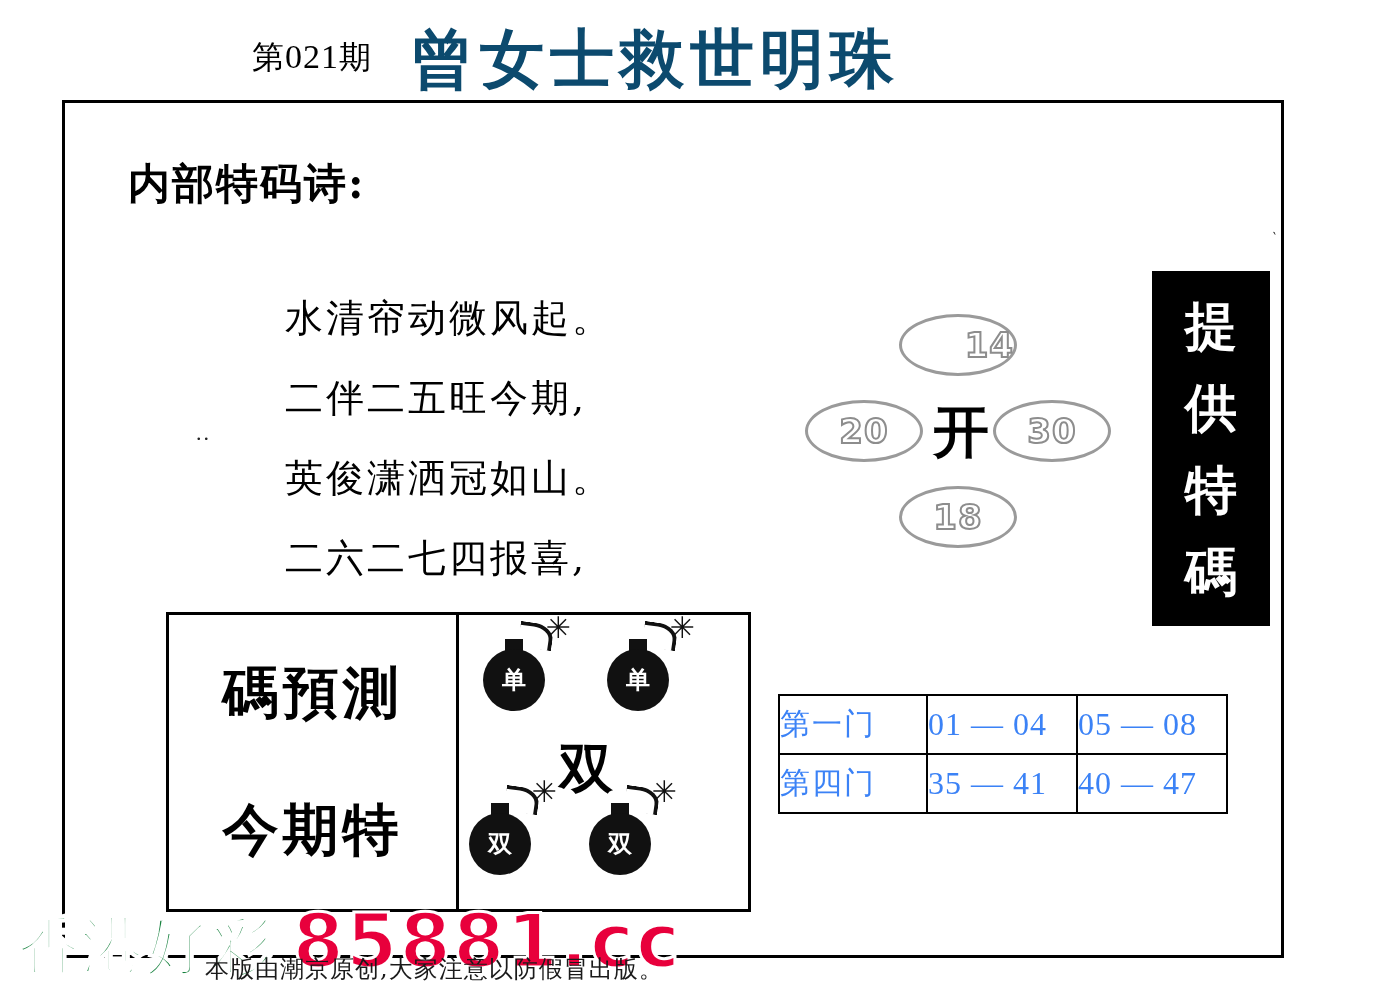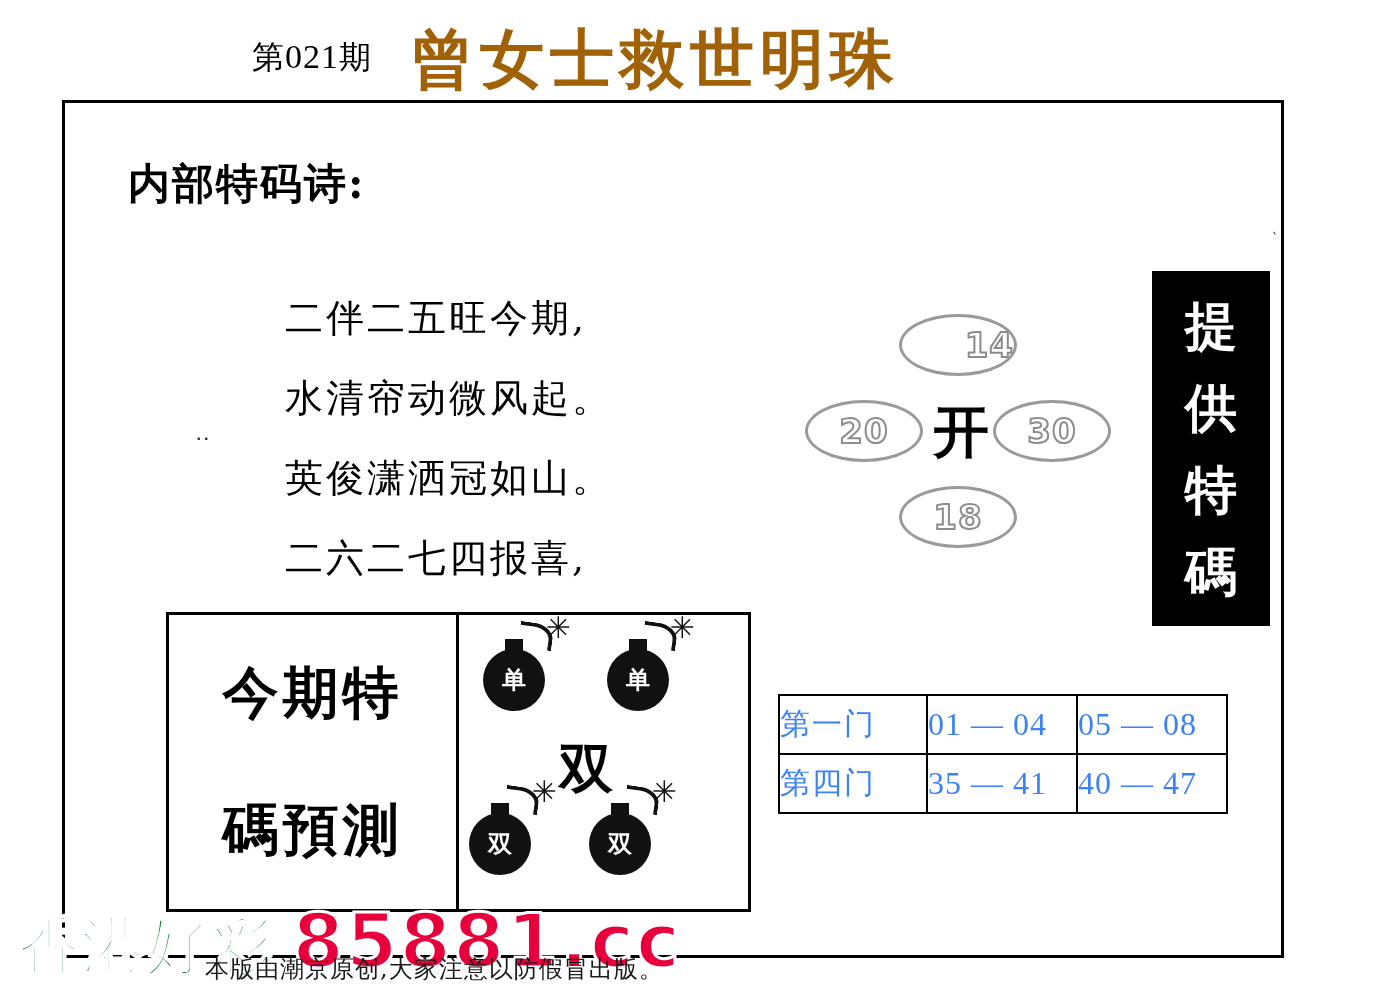--- a/index.html
+++ b/index.html
@@ -40,21 +40,21 @@
   .issue .num {
     font-size: 34px;
   }
   .title {
     position: absolute;
     left: 410px;
     top: 8px;
     font-size: 64px;
     font-weight: bold;
     letter-spacing: 6px;
-    color: #a16207;
+    color: #0c4a6e;
     font-family: Liberation Mono, monospace;
   }
   
   .frame {
     position: absolute;
     left: 62px;
     top: 92px;
     width: 1222px;
     height: 858px;
     border: 3px solid #000;
@@ -341,22 +341,22 @@
   </div>
 
   <div class="frame">
     <div class="tick">`</div>
   </div>
 
   <div class="sec-title">内部特码诗:</div>
   <div class="dots">..</div>
 
   <div class="poem">
+    <div class="line">水清帘动微风起。</div>
     <div class="line">二伴二五旺今期,</div>
-    <div class="line">水清帘动微风起。</div>
     <div class="line">英俊潇洒冠如山。</div>
     <div class="line">二六二七四报喜,</div>
   </div>
 
   <div class="cluster">
     <div class="oval top">
       <span>14</span>
     </div>
     <div class="oval left">
       <span>20</span>
@@ -372,22 +372,22 @@
 
   <div class="banner">
     <div class="ch">提</div>
     <div class="ch">供</div>
     <div class="ch">特</div>
     <div class="ch">碼</div>
   </div>
 
   <div class="predict">
     <div class="left-cell">
+      <div class="big">碼預測</div>
       <div class="big">今期特</div>
-      <div class="big">碼預測</div>
     </div>
     <div class="right-cell">
       <div class="bomb b1">
         <div class="spark">✳</div>
         <div class="fuse"></div>
         <div class="cap"></div>
         <div class="ball">
             <span>单</span>
           </div>
       </div>

